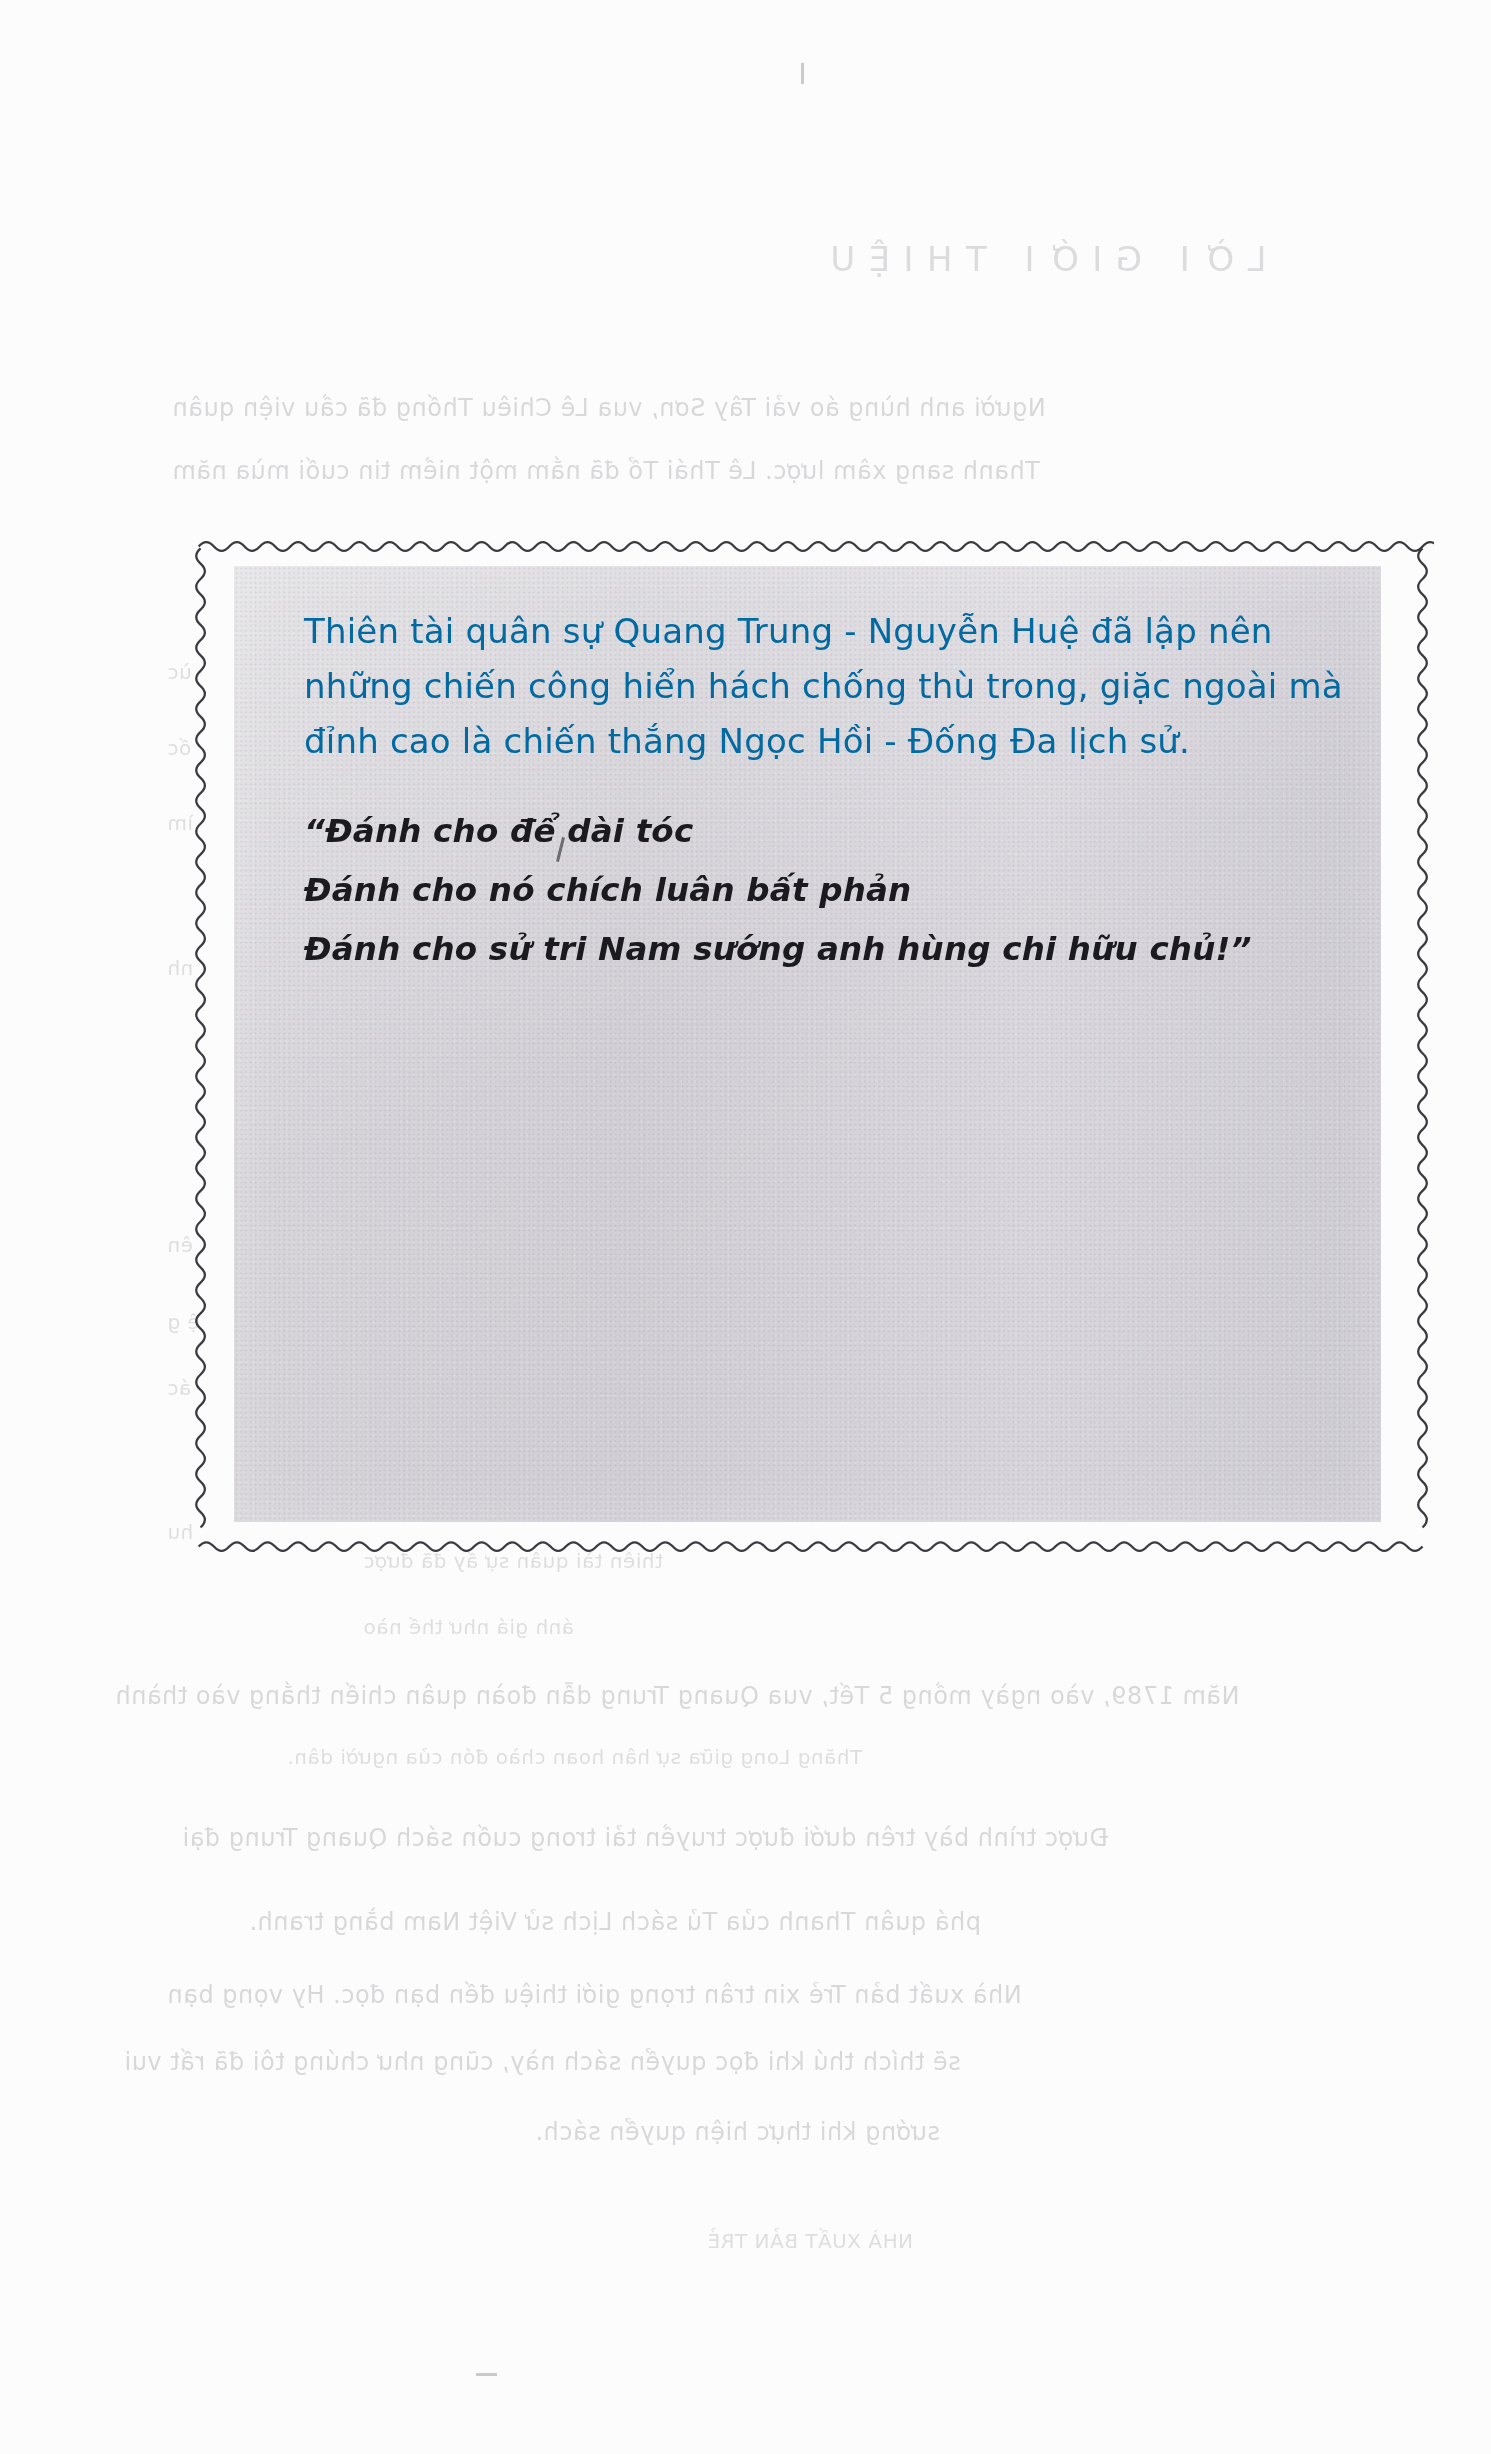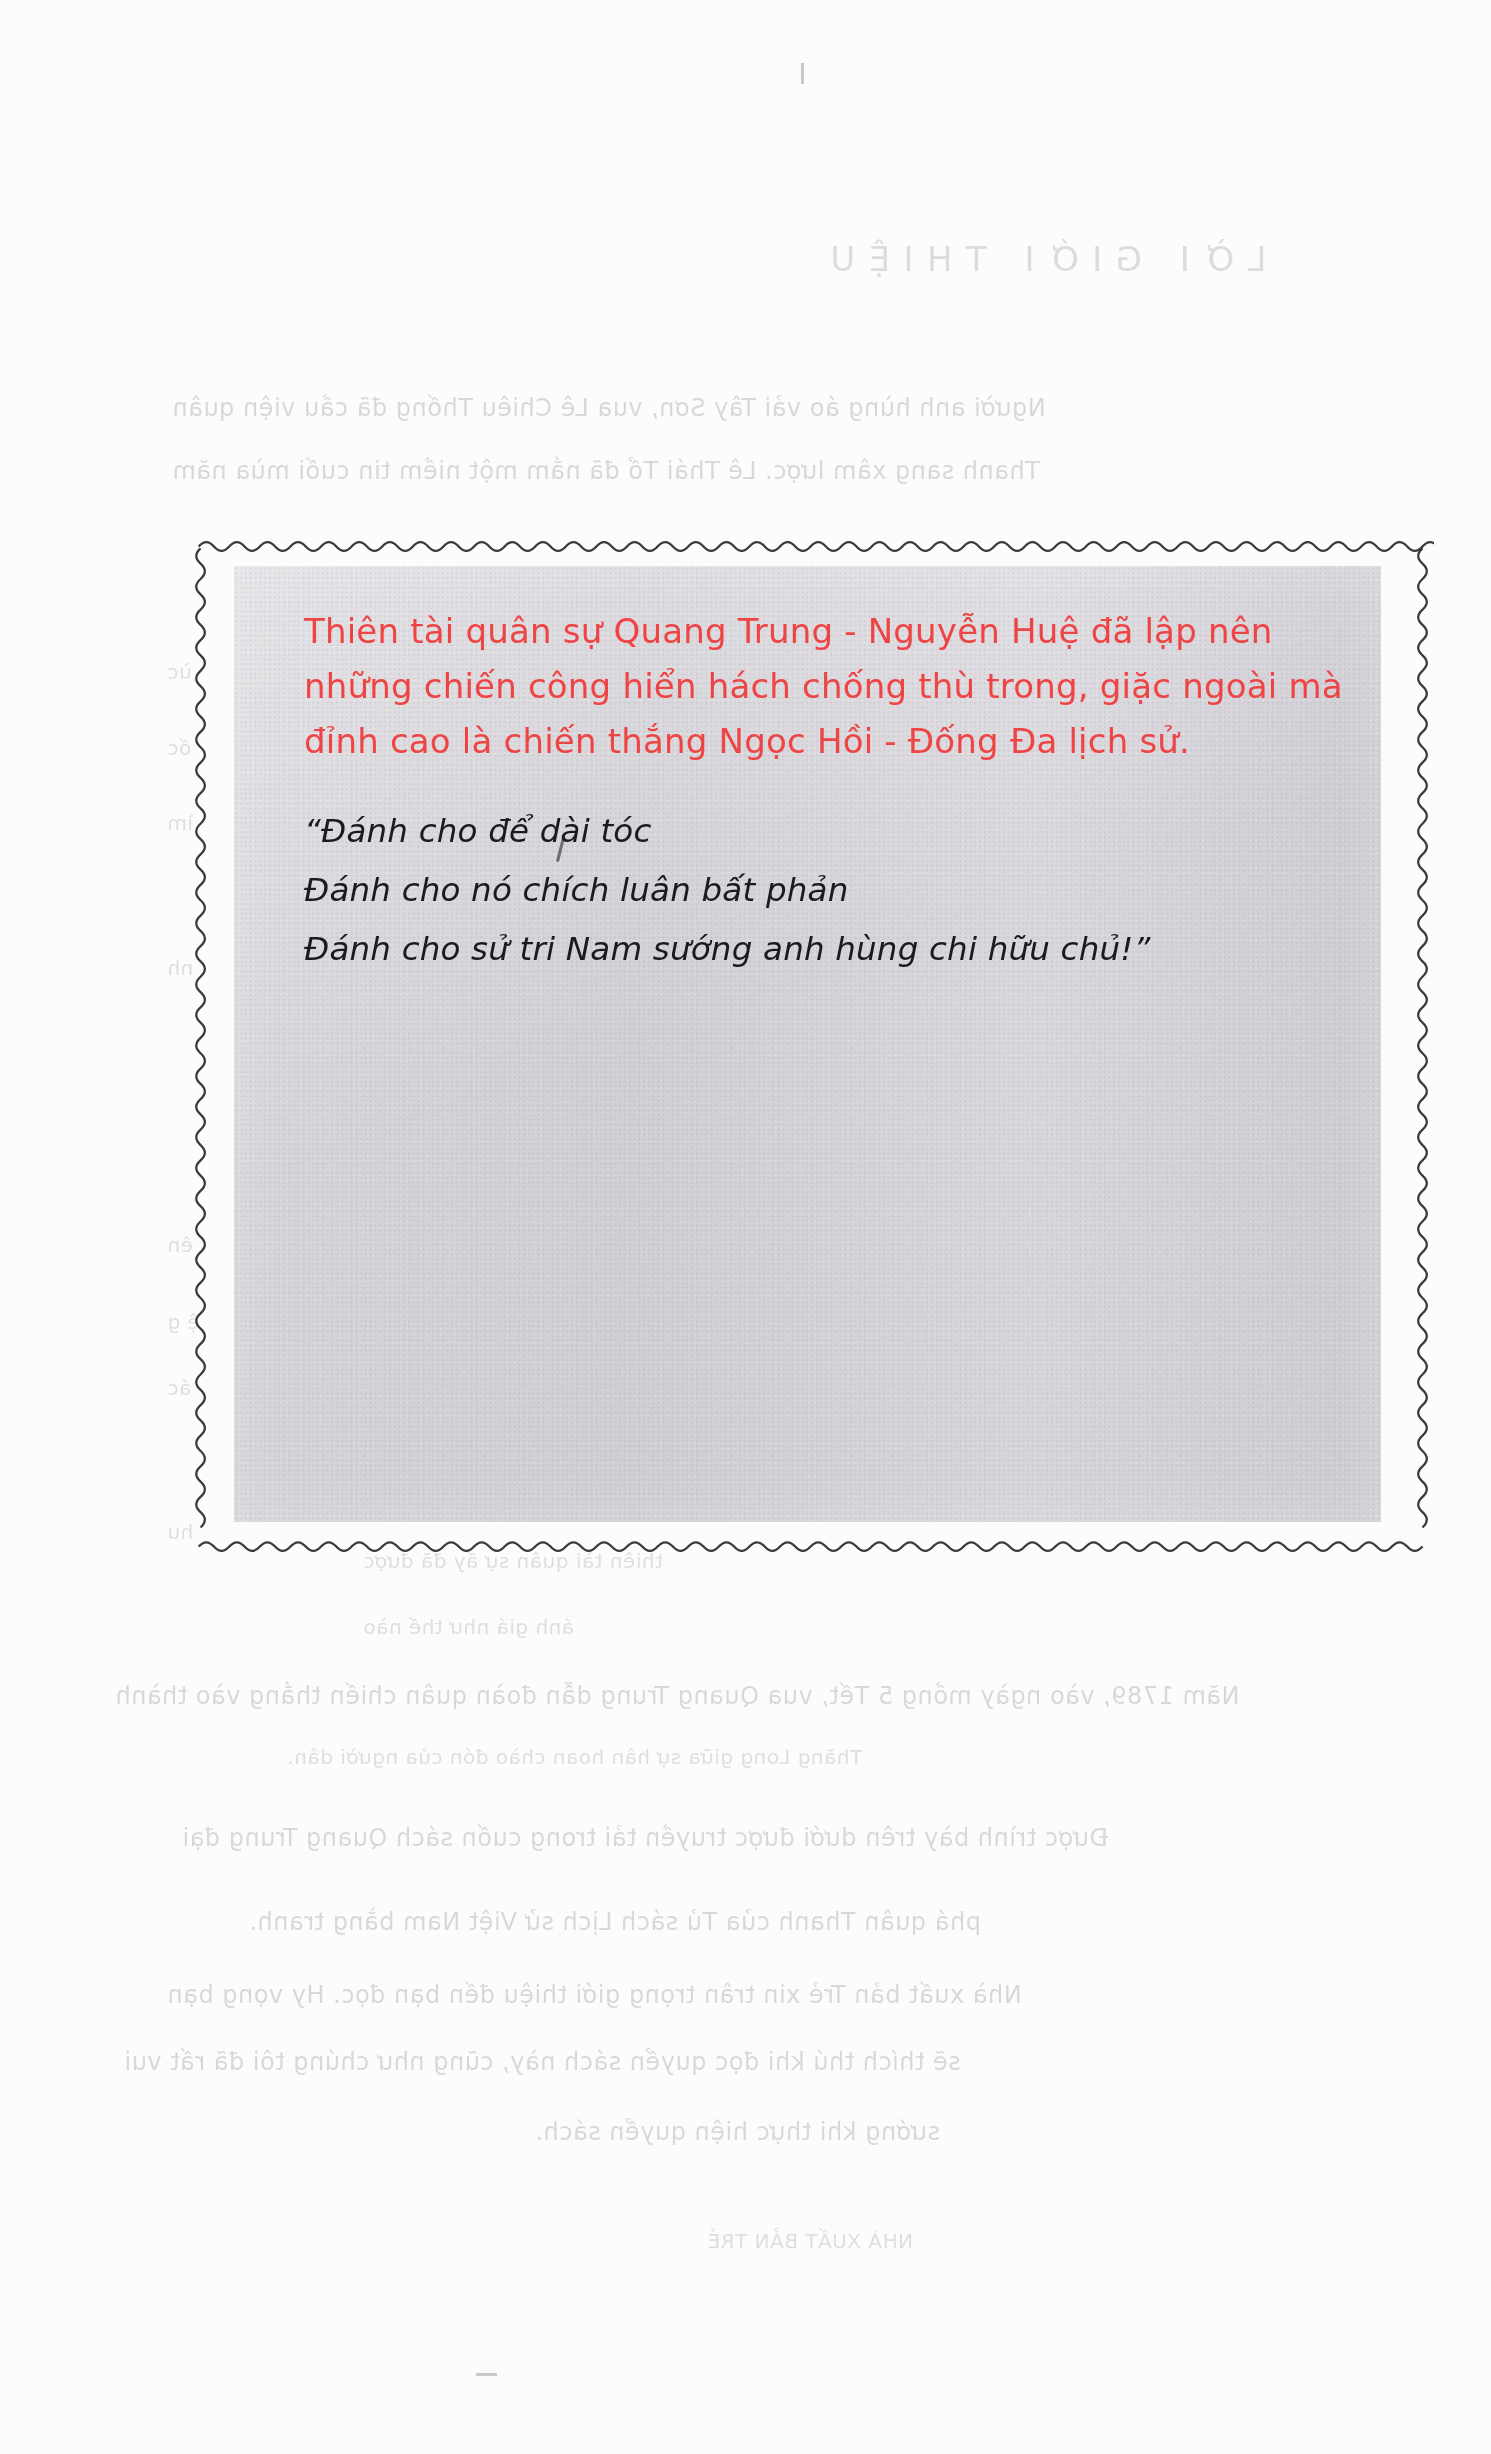--- a/index.html
+++ b/index.html
@@ -97,31 +97,32 @@
     position: absolute;
     left: 113px;
     top: 69px;
     right: 38px;
   }
 
   .para {
     font-family: "DejaVu Sans", sans-serif;
     font-size: 34px;
     line-height: 1.62;
-    color: #ef4444;
+    color: #0369a1;
     margin: 0 8px 0 0;
     letter-spacing: 0.2px;
   }
 
   .para-lead {
     margin-bottom: 32.5px;
   }
 
   .verse {
     margin-top: 32.5px;
+    font-weight: bold;
   }
   .verse-line {
     font-family: "DejaVu Sans", sans-serif;
     font-style: italic;
     font-size: 32.5px;
     line-height: 1.82;
     color: #1b1b1f;
     letter-spacing: 0.2px;
     white-space: nowrap;
   }

